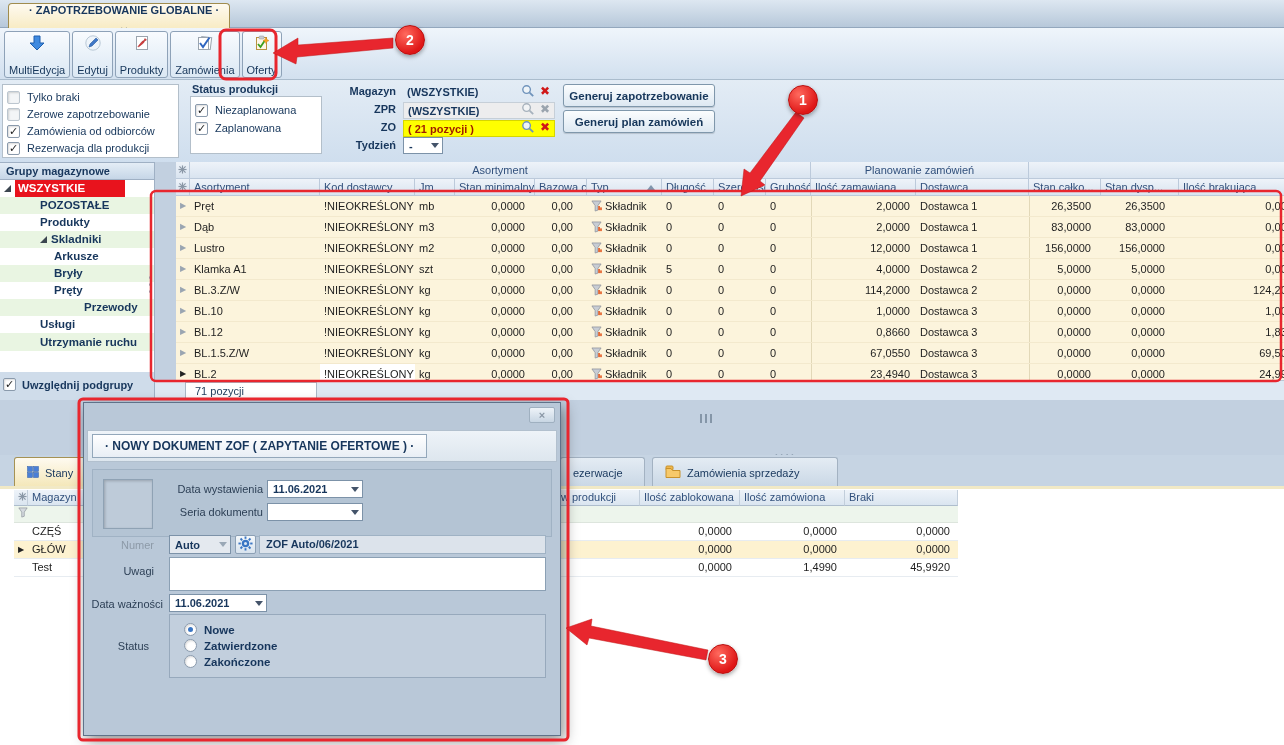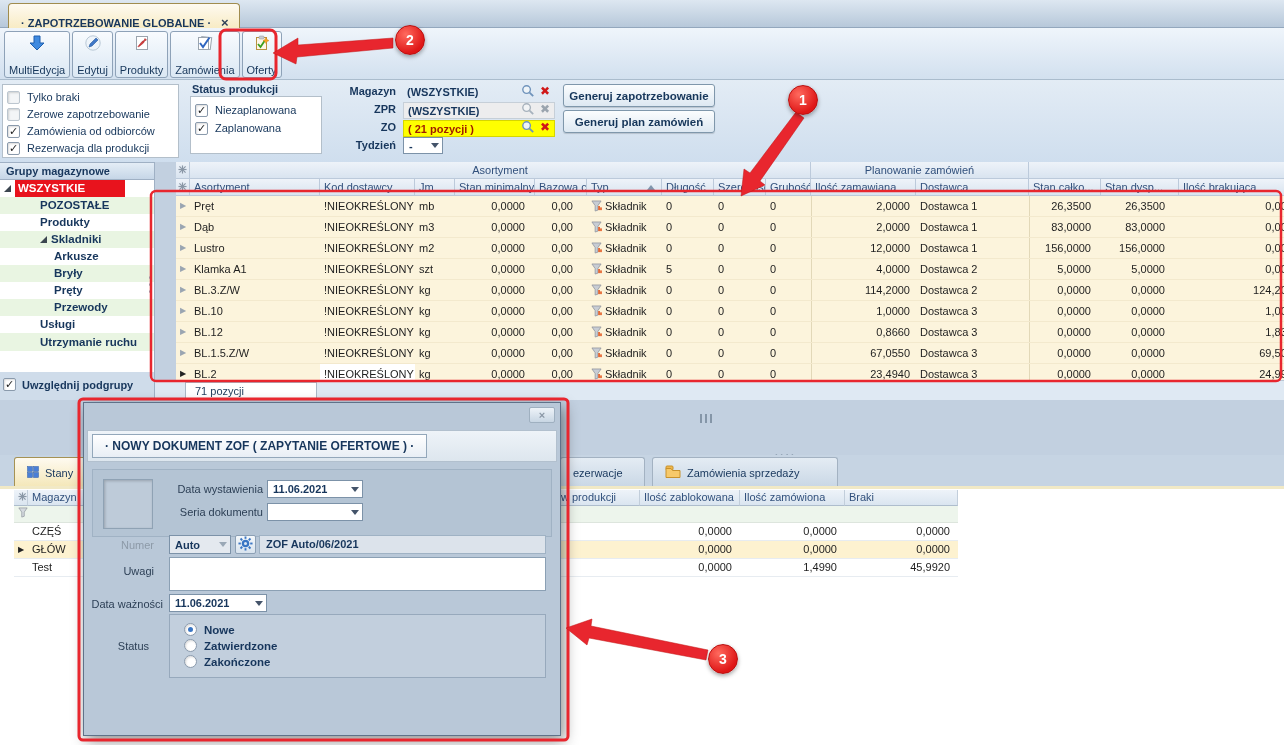--- a/index.html
+++ b/index.html
@@ -2,21 +2,21 @@
 <html><head>
 <meta charset="utf-8">
 <style>
   html,body{margin:0;padding:0;background:#8fa3ba;}
   *{box-sizing:border-box;font-family:"Liberation Sans","DejaVu Sans",sans-serif;}
   .screen{position:relative;width:1284px;height:745px;background:#c2d0e0;overflow:hidden;font-size:11px;color:#17365c;}
   .abs{position:absolute;}
 
   
   .tabbar{position:absolute;left:0;top:0;width:1284px;height:28px;background:linear-gradient(#dde7f1,#b7c8da);border-bottom:1px solid #93a7bd;}
-  .doctab{position:absolute;left:8px;top:3px;height:39px;display:flex;align-items:center;gap:10px;padding:0 10px 0 12px;background:linear-gradient(#fefaf0,#f4e3ab);border:1px solid #a08c4e;border-bottom:none;border-radius:4px 4px 0 0;font-weight:bold;color:#17365c;}
+  .doctab{position:absolute;left:8px;top:3px;height:39px;display:flex;align-items:center;gap:10px;padding:0 10px 0 20px;background:linear-gradient(#fefaf0,#f4e3ab);border:1px solid #a08c4e;border-bottom:none;border-radius:4px 4px 0 0;font-weight:bold;color:#17365c;flex-direction:column;}
   .doctab .closex{font-weight:bold;color:#30425a;font-size:13px;line-height:10px;cursor:default;}
 
   
   .toolbar{position:absolute;left:0;top:28px;width:1284px;height:52px;background:linear-gradient(#eff5fb,#d2e0ef);border-bottom:1px solid #aabccd;}
   .tbtn{position:relative;float:left;margin:2px 1px;width:auto;min-width:36px;height:47px;padding:3px 4px 1px 4px;border:1px solid #8ea2b8;border-radius:3px;background:linear-gradient(#f8fbfe,#dbe8f4);display:flex;flex-direction:column;align-items:center;justify-content:space-between;}
   .tbtn .lbl{font-size:11px;color:#16365a;white-space:nowrap;}
   .tbtns{position:absolute;left:3px;top:1px;display:flex;}
 
   
   .filterzone{position:absolute;left:0;top:80px;width:1284px;height:82px;background:linear-gradient(#e3ecf5,#cfdeee);}
@@ -242,21 +242,21 @@
       </div>
       <div class="trow" style="padding-left: 54px;">
         <span>Arkusze</span>
       </div>
       <div class="trow alt" style="padding-left: 54px;">
         <span>Bryły</span>
       </div>
       <div class="trow" style="padding-left: 54px;">
         <span>Pręty</span>
       </div>
-      <div class="trow alt" style="padding-left: 54px;">
+      <div class="trow alt" style="padding-left: 84px;">
         <span>Przewody</span>
       </div>
       <div class="trow" style="padding-left: 40px;">
         <span>Usługi</span>
       </div>
       <div class="trow alt" style="padding-left: 40px;">
         <span style="white-space: normal; width: 100px; line-height: 14px; display: inline-block; padding: 2px 0px;">Utrzymanie ruchu</span>
       </div>
     </div>
   <div class="abs" style="left:0;top:372px;width:155px;height:373px;background:#cfdcea;border-right:1px solid #9fb0c4;"></div>

